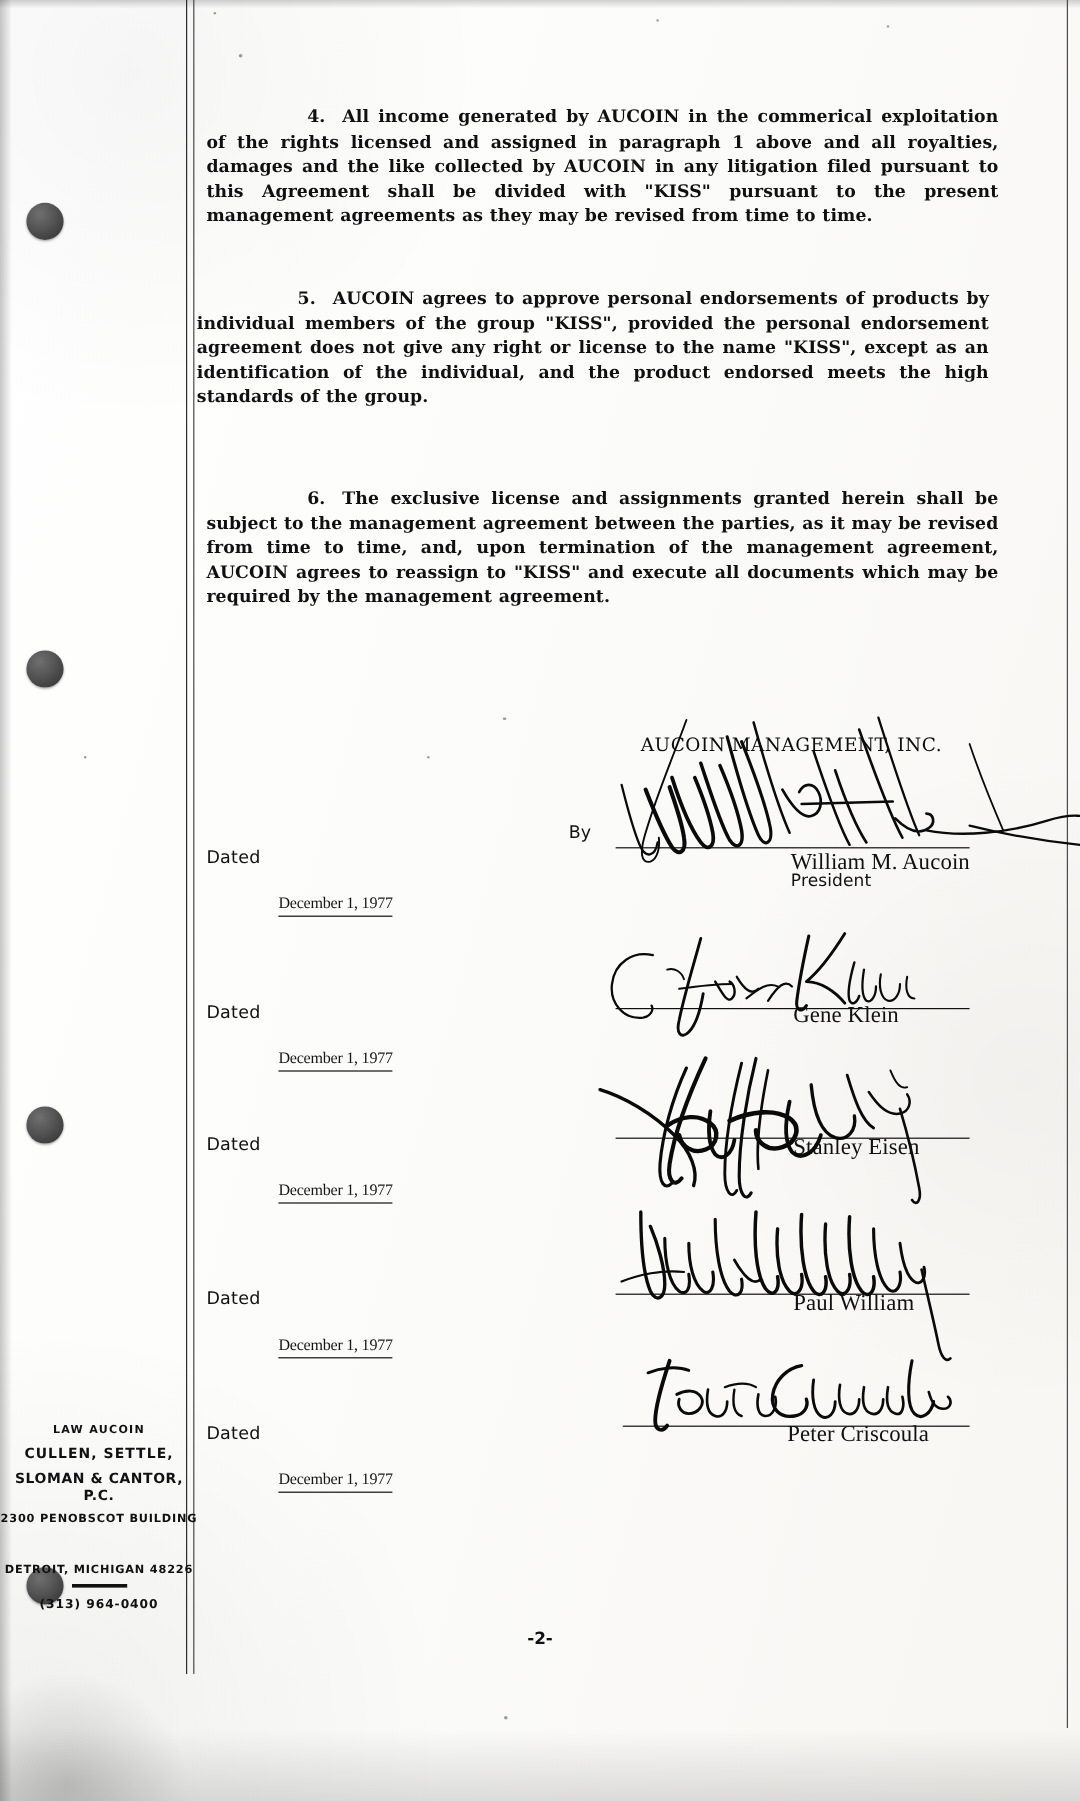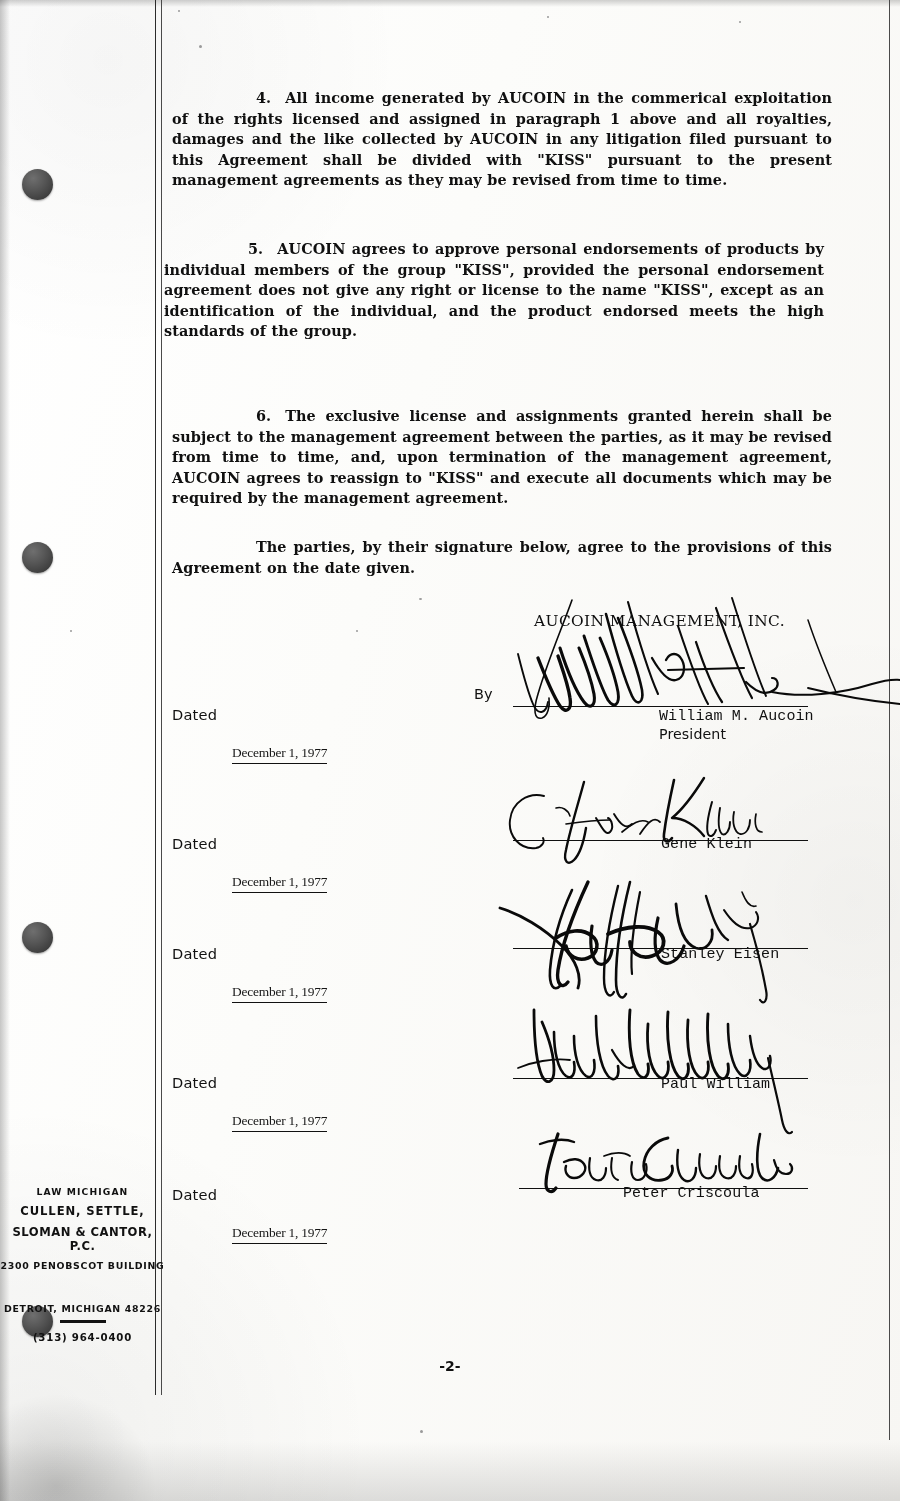--- a/index.html
+++ b/index.html
@@ -120,22 +120,22 @@
     margin-top: 40px;
   }
 
   .sig-line {
     position: absolute;
     height: 0;
     border-bottom: 1.7px solid #101010;
   }
   .sig-name {
     position: absolute;
-    font-family: Liberation Mono, monospace;
-    font-size: 15px;
+    font-family: Liberation Serif, serif;
+    font-size: 19px;
     letter-spacing: 0.1px;
     color: #111;
     white-space: nowrap;
   }
   .sig-title {
     position: absolute;
     font-family: "DejaVu Sans", sans-serif;
     font-size: 14.2px;
     letter-spacing: 0.1px;
     color: #111;
@@ -212,23 +212,20 @@
   </div>
 
   <div class="blk-p5">
     <p class="para"><span class="indent-wide"></span><span>5.</span><span class="indent-num"></span><span>AUCOIN agrees to approve personal endorsements of products by individual members of the group "KISS", provided the personal endorsement agreement does not give any right or license to the name "KISS", except as an identification of the individual, and the product endorsed meets the high standards of the group.</span></p>
   </div>
 
   <div class="blk-p6">
     <p class="para"><span class="indent-wide"></span><span>6.</span><span class="indent-num"></span><span>The exclusive license and assignments granted herein shall be subject to the management agreement between the parties, as it may be revised from time to time, and, upon termination of the management agreement, AUCOIN agrees to reassign to "KISS" and  execute all documents which may be required by the management agreement.</span></p>
   </div>
 
-  <div class="blk-close">
-    <p class="para"><span class="indent-wide"></span><span>The parties, by their signature below, agree to the provisions of this Agreement on the date given.</span></p>
-  </div>
 
   <div class="company-name">AUCOIN MANAGEMENT, INC.</div>
 
   <div class="by-label">By</div>
 
   <div class="dated-label" style="left:172px; top:706px;">Dated</div>
   <div class="dated-value" style="left:232px; top:705px;">December 1, 1977</div>
 
   <div class="sig-line" style="left:513px; top:706px; width:295px;"></div>
   <div class="sig-name" style="left:659px; top:708px;">William M. Aucoin</div>
@@ -334,21 +331,21 @@
       <path d="M238 26 C 240 42, 244 54, 250 58 C 256 62, 260 54, 258 46" stroke-width="2.4"></path>
       <path d="M256 48 C 260 66, 266 90, 270 110 C 272 120, 276 126, 280 122" stroke-width="2.2"></path>
       <path d="M6 58 C 20 52, 40 48, 58 50" stroke-width="1.8"></path>
     </svg>
   </div>
 
   <div class="dated-label" style="left:172px; top:1186px;">Dated</div>
   <div class="dated-value" style="left:232px; top:1185px;">December 1, 1977</div>
 
   <div class="sig-line" style="left:519px; top:1188px; width:289px;"></div>
-  <div class="sig-name" style="left:623px; top:1185px;">Peter Criscoula</div>
+  <div class="sig-name" style="left:656px; top:1185px;">Peter Criscoula</div>
 
   <div class="ink" style="left:528px; top:1134px;">
     <svg width="270" height="70" viewBox="0 0 270 70" fill="none" stroke="#0a0a0a" stroke-linecap="round" stroke-linejoin="round">
       <path d="M12 10 C 22 6, 36 4, 46 8" stroke-width="2.4"></path>
       <path d="M30 0 C 24 18, 18 38, 18 50 C 18 58, 24 60, 28 54" stroke-width="3.2"></path>
       <path d="M36 28 C 44 24, 52 24, 56 30 C 60 36, 54 44, 46 44 C 40 44, 36 38, 38 32" stroke-width="2.4"></path>
       <path d="M62 24 C 60 36, 62 44, 68 46 C 74 48, 78 42, 78 34" stroke-width="2.2"></path>
       <path d="M84 24 C 82 36, 84 44, 90 46" stroke-width="2.0"></path>
       <path d="M76 22 C 86 18, 96 18, 102 22" stroke-width="1.8"></path>
       <path d="M104 28 C 102 38, 104 46, 110 46 C 116 46, 120 38, 118 30" stroke-width="2.2"></path>
@@ -356,21 +353,21 @@
       <path d="M150 16 C 148 30, 150 42, 156 46 C 162 50, 168 44, 168 34" stroke-width="2.4"></path>
       <path d="M172 20 C 170 32, 172 42, 178 44 C 184 46, 188 40, 188 32" stroke-width="2.2"></path>
       <path d="M192 22 C 190 34, 192 42, 198 44 C 204 46, 208 40, 208 32" stroke-width="2.2"></path>
       <path d="M212 22 C 210 34, 212 42, 218 44 C 224 46, 226 38, 224 30" stroke-width="2.2"></path>
       <path d="M232 0 C 228 20, 228 38, 234 44 C 240 50, 248 44, 250 34" stroke-width="2.6"></path>
       <path d="M246 26 C 248 34, 252 40, 258 40 C 264 40, 266 34, 262 30" stroke-width="2.2"></path>
     </svg>
   </div>
 
   <div class="lawblock">
-    <div class="l1">LAW MICHIGAN</div>
+    <div class="l1">LAW AUCOIN</div>
     <div class="l2">CULLEN, SETTLE,</div>
     <div class="l3">SLOMAN &amp; CANTOR, P.C.</div>
     <div class="l4">2300 PENOBSCOT BUILDING</div>
     <div class="l5">DETROIT, MICHIGAN 48226</div>
     <div class="divider"></div>
     <div class="l6">(313) 964-0400</div>
   </div>
 
   <div class="pagenum">-2-</div>
 

